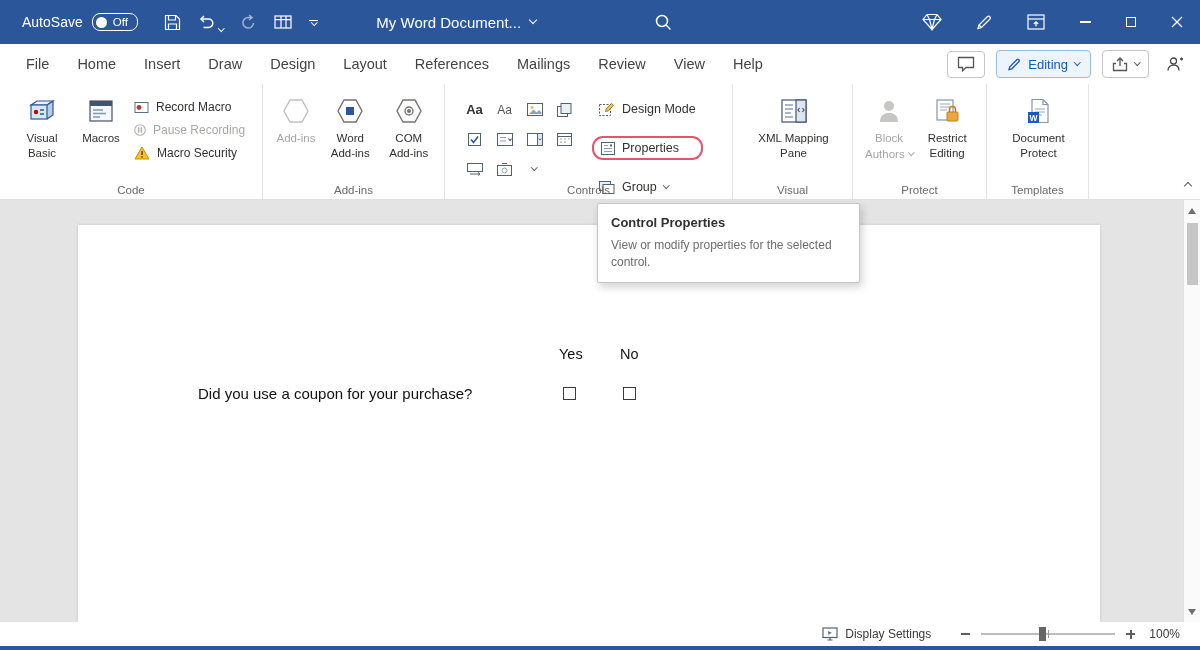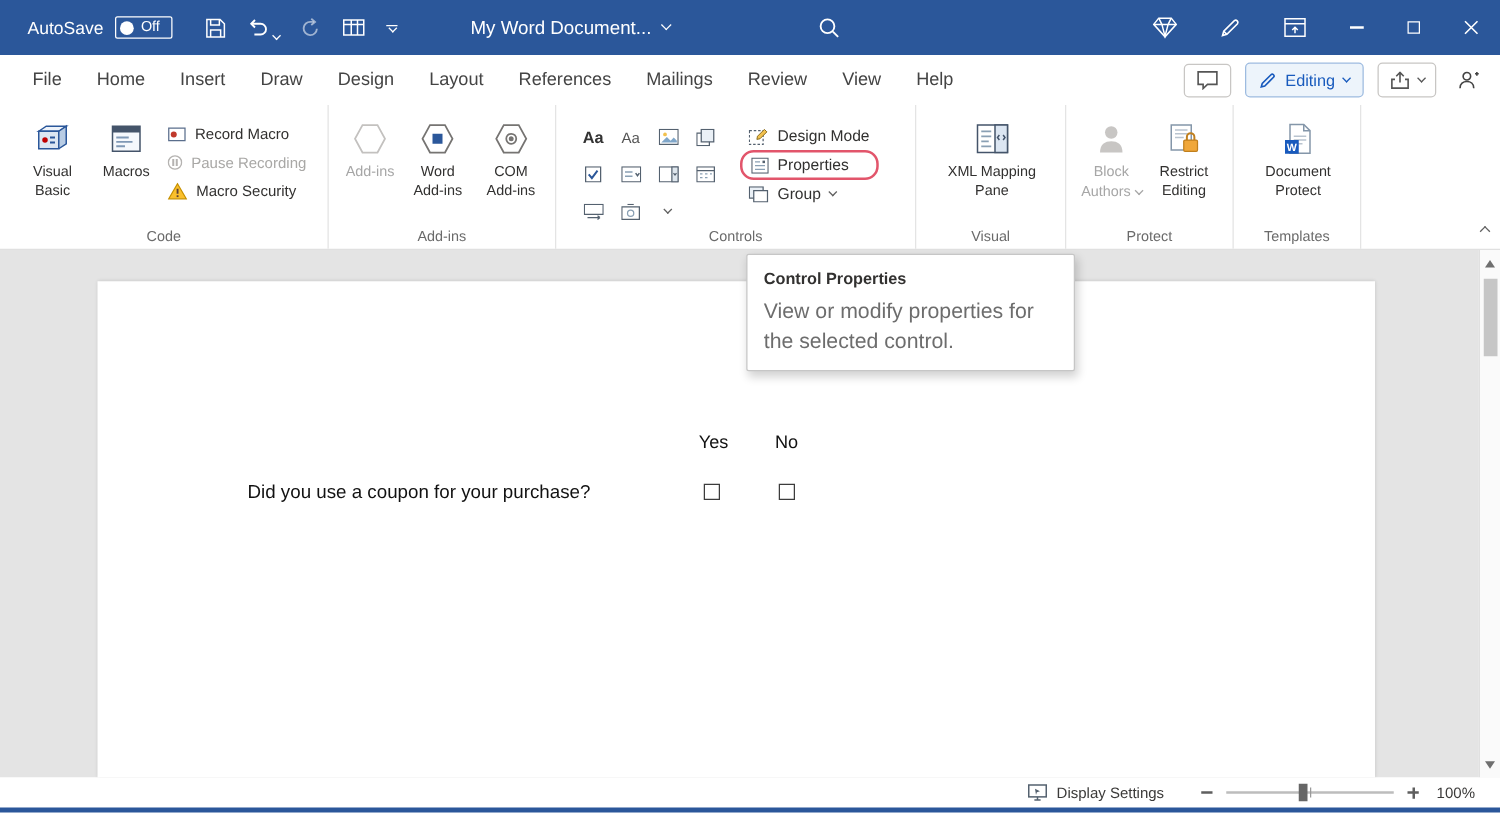--- a/index.html
+++ b/index.html
@@ -2,21 +2,21 @@
 <html><head>
 <meta charset="utf-8">
 <style>
   *{box-sizing:border-box;margin:0;padding:0}
   html,body{width:1200px;height:650px}
   body{font-family:"Liberation Sans","DejaVu Sans",sans-serif;position:relative;overflow:hidden;background:#fff;color:#333}
 
   
   .titlebar{position:absolute;top:0;left:0;width:100%;height:44px;background:#2b579a;display:flex;align-items:center;color:#fff}
   .autosave{display:flex;align-items:center;gap:9px;margin-left:22px;font-size:14px}
-  .toggle{display:inline-flex;align-items:center;gap:6px;border:1px solid #fff;border-radius:2px;padding:2px 9px 2px 3px;font-size:11.5px;cursor:pointer}
+  .toggle{display:inline-flex;align-items:center;gap:6px;border:1px solid #fff;border-radius:8px;padding:2px 9px 2px 3px;font-size:11.5px;cursor:pointer}
   .knob{width:11px;height:11px;border-radius:50%;background:#fff}
   .qat{display:flex;align-items:center;gap:17px;margin-left:26px}
   .qbtn{display:inline-flex;align-items:flex-end;gap:3px;cursor:pointer}
   .qat-more{display:inline-flex;flex-direction:column;align-items:center;gap:3px;cursor:pointer}
   .qat-bar{width:9px;height:1.4px;background:#fff}
   .doc-title{display:flex;align-items:center;gap:9px;font-size:15px;margin-left:58px;cursor:pointer;white-space:nowrap}
   .search-btn{margin-left:118px;cursor:pointer;display:flex;align-items:center}
   .tb-right{margin-left:auto;display:flex;align-items:center}
   .tb-icon{width:52px;height:44px;display:flex;align-items:center;justify-content:center;cursor:pointer}
   .win-btn{width:46px;height:44px;display:flex;align-items:center;justify-content:center;cursor:pointer}
@@ -52,21 +52,21 @@
   .bigbtn .blabel{max-width:60px}
   .bigbtn.disabled{color:#a6a6a6;cursor:default}
   .lblline{display:flex;align-items:center;gap:4px}
   .smallcol{display:flex;flex-direction:column;gap:9px;margin-left:8px;padding-top:9px}
   .smallbtn{display:flex;align-items:center;gap:7px;font-size:12px;color:#323130;cursor:pointer;white-space:nowrap}
   .smallbtn.disabled{color:#a9a8a6;cursor:default}
   .ctrl-grid{display:grid;grid-template-columns:repeat(4,27px);grid-auto-rows:27px;gap:3px;padding-top:5px;margin-left:8px}
   .ctrl-cell{display:flex;align-items:center;justify-content:center;color:#3b3a39;cursor:pointer}
   .aa-bold{font-size:13px;font-weight:700;color:#333}
   .aa-reg{font-size:12px;color:#555}
-  .ctrl-col{display:flex;flex-direction:column;gap:1px;margin-left:14px;padding-top:8px}
+  .ctrl-col{display:flex;flex-direction:column;gap:17px;margin-left:14px;padding-top:8px}
   .ctrl-item{display:flex;align-items:center;gap:7px;font-size:12.5px;color:#323130;padding:3px 7px;cursor:pointer;white-space:nowrap}
   .ctrl-item.highlight{border:2px solid #e2556b;border-radius:11px}
   .ribbon-collapse{position:absolute;right:9px;bottom:6px;color:#5f5f5f;cursor:pointer}
 
   
   .doc-area{position:absolute;top:200px;left:0;width:100%;height:422px;background:#e4e4e4}
   .page{position:absolute;left:78px;top:25px;width:1022px;height:397px;background:#fff;box-shadow:0 0 3px rgba(0,0,0,.14)}
   .col-yes{position:absolute;left:481px;top:121px;font-size:14.5px;color:#111}
   .col-no{position:absolute;left:542px;top:121px;font-size:14.5px;color:#111}
   .question{position:absolute;left:120px;top:160px;font-size:15px;color:#111}
@@ -77,21 +77,21 @@
   .scrollbar{position:absolute;right:0;top:0;width:17px;height:100%;background:#fafafa;border-left:1px solid #e0e0e0}
   .sb-arrow{position:absolute;left:0;width:100%;height:17px;display:flex;align-items:center;justify-content:center;cursor:pointer}
   .sb-up{top:2px}.sb-down{bottom:2px}
   .tri-up{width:0;height:0;border-left:4px solid transparent;border-right:4px solid transparent;border-bottom:6px solid #6f6f6f}
   .tri-down{width:0;height:0;border-left:4px solid transparent;border-right:4px solid transparent;border-top:6px solid #6f6f6f}
   .sb-thumb{position:absolute;left:3px;width:11px;top:23px;height:62px;background:#c6c6c6;cursor:pointer}
 
   
   .tooltip{position:absolute;left:597px;top:203px;width:263px;background:#fff;border:1px solid #c6c6c6;border-radius:2px;box-shadow:2px 4px 8px rgba(0,0,0,.18);padding:11px 13px;z-index:40}
   .tt-title{font-size:13px;font-weight:700;color:#323130;margin-bottom:7px}
-  .tt-body{font-size:17px;color:#6d6d6d;line-height:1.4;width:234px}
+  .tt-body{font-size:12px;color:#6d6d6d;line-height:1.4;width:234px}
 
   
   .statusbar{position:absolute;left:0;bottom:4px;width:100%;height:24px;background:#fff;display:flex;align-items:center;justify-content:flex-end;font-size:12px;color:#3b3a39}
   .display-settings{display:flex;align-items:center;gap:7px;margin-right:30px;cursor:pointer}
   .zoom-wrap{display:flex;align-items:center;gap:11px}
   .minus-glyph{width:9px;height:1.6px;background:#5f5f5f}
   .plus-glyph{position:relative;width:9px;height:9px}
   .plus-glyph::before{content:"";position:absolute;left:0;top:3.7px;width:9px;height:1.6px;background:#5f5f5f}
   .plus-glyph::after{content:"";position:absolute;left:3.7px;top:0;width:1.6px;height:9px;background:#5f5f5f}
   .zoom-track{position:relative;width:134px;height:2px;background:#bdbdbd}

